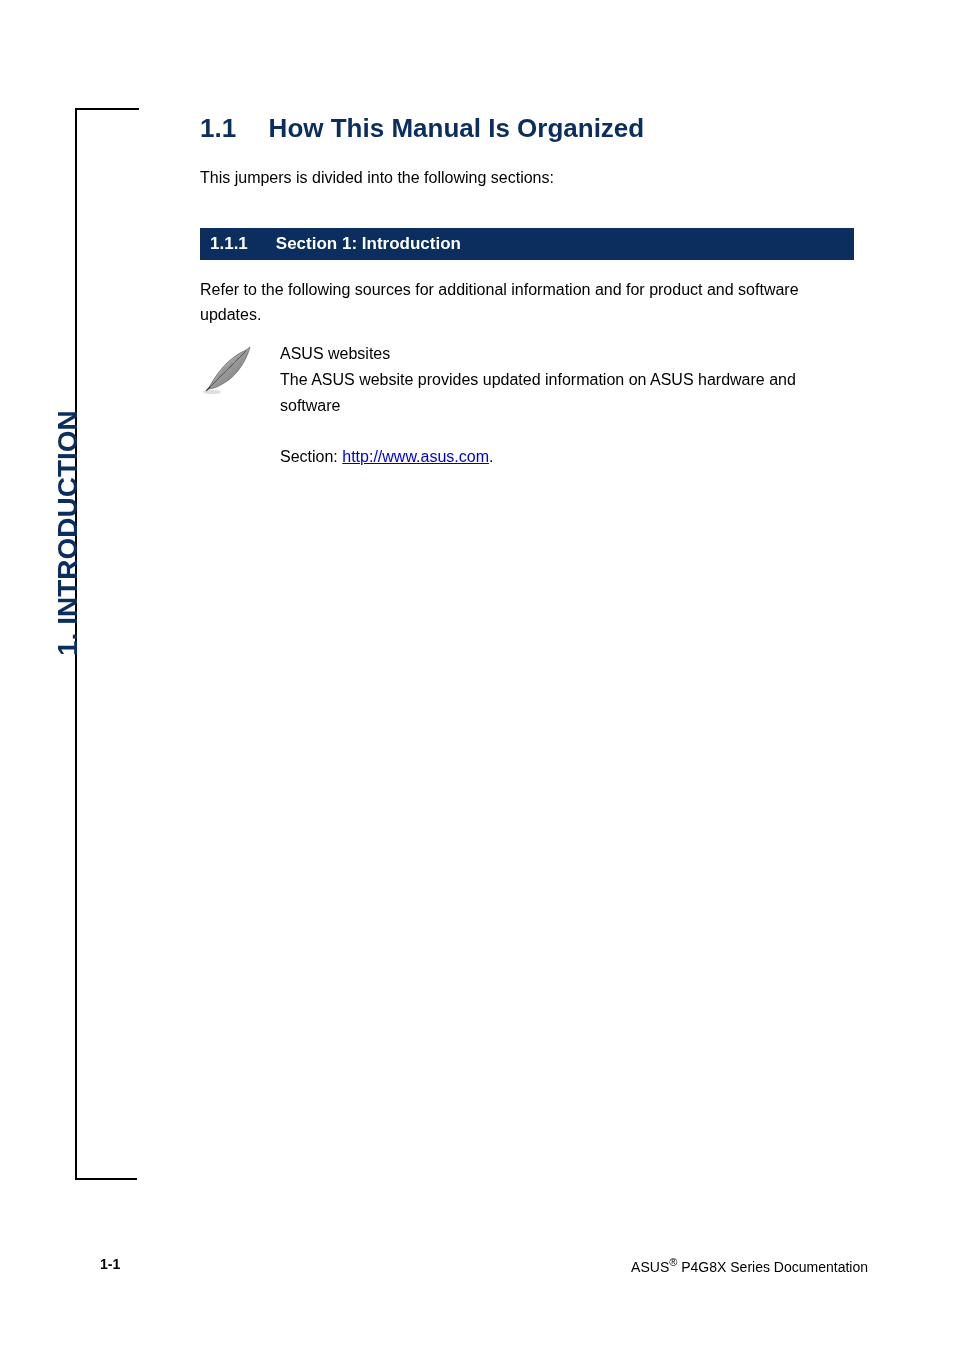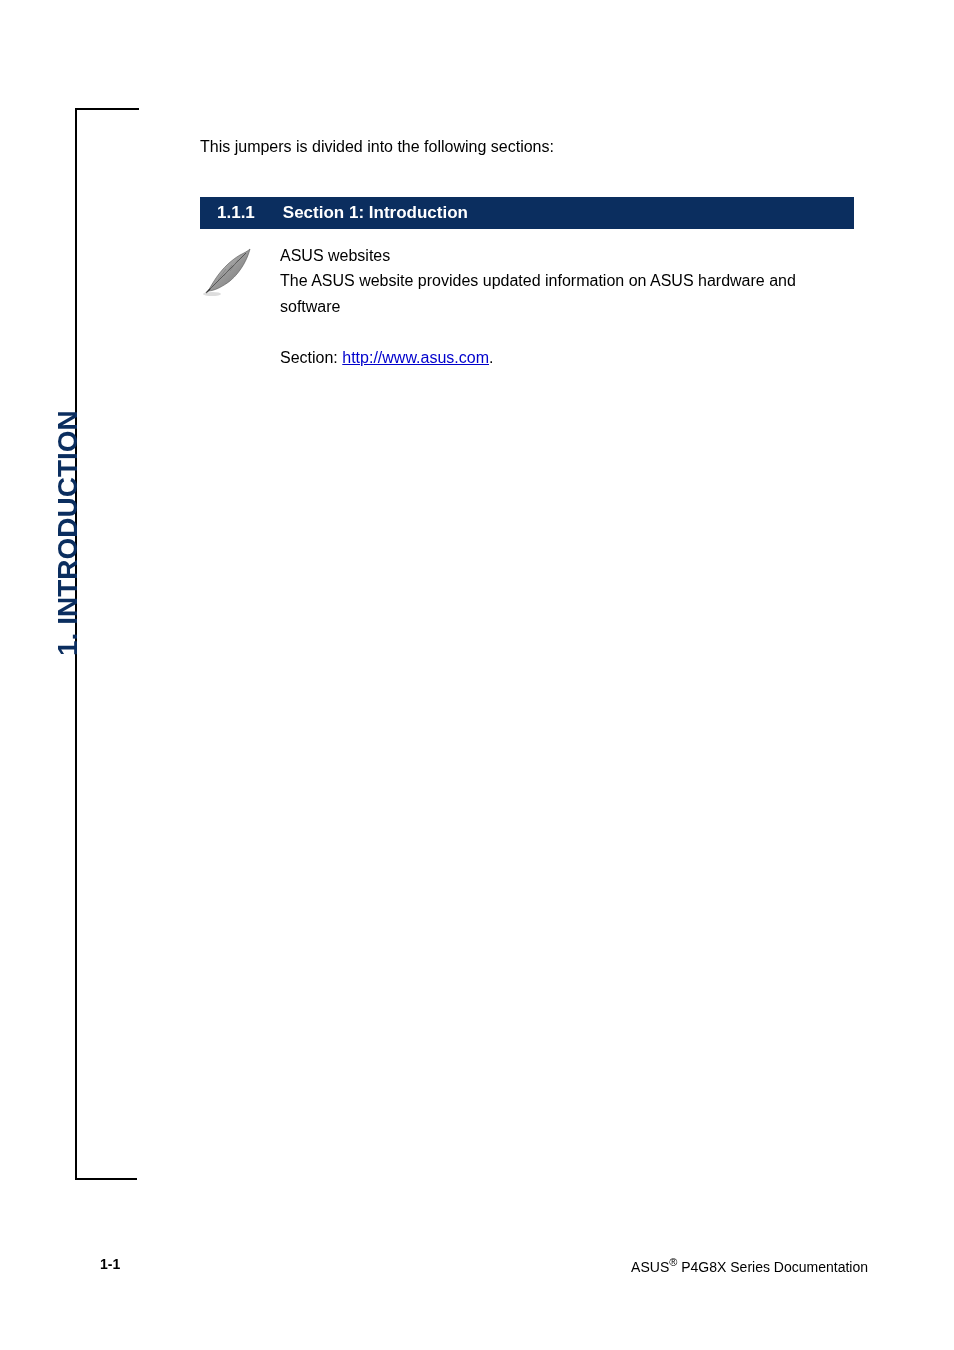--- a/index.html
+++ b/index.html
@@ -68,21 +68,21 @@
     .intro-para {
       margin-top: 22px;
       font-size: 16px;
       line-height: 1.55;
       color: #000;
     }
     .subsection-bar {
       margin-top: 37px;
       background: #0b2e5f;
       color: #fff;
-      padding: 6px 17px;
+      padding: 6px 10px;
       font-size: 17px;
       font-weight: bold;
       display: flex;
     }
     .subsection-number { }
     .subsection-title { margin-left: 28px; }
     .body-para {
       margin-top: 18px;
       font-size: 16px;
       line-height: 1.55;
@@ -125,28 +125,33 @@
     .sup { vertical-align: super; font-size: 11px; }
   </style>
 </head>
 <body>
 
 <div class="page">
   <div class="left-bracket"></div>
   <div class="rotated-label">1. INTRODUCTION</div>
 
   <div class="content">
+    <div>
+      <span class="section-number">1.1</span>
+      <span class="section-title">How This Manual Is Organized</span>
+    </div>
 
     <p class="intro-para">This jumpers is divided into the following sections:</p>
 
     <div class="subsection-bar">
       <span class="subsection-number">1.1.1</span>
       <span class="subsection-title">Section 1: Introduction</span>
     </div>
 
+    <p class="body-para">Refer to the following sources for additional information and for product and software updates.</p>
 
     <div class="note-box">
       <div class="note-icon">
         <svg width="56" height="50" viewBox="0 0 56 50">
           <defs>
             <linearGradient id="featherGrad" x1="0%" y1="0%" x2="100%" y2="100%">
               <stop offset="0%" stop-color="#d8d8d8"></stop>
               <stop offset="50%" stop-color="#9a9a9a"></stop>
               <stop offset="100%" stop-color="#6e6e6e"></stop>
             </linearGradient>

